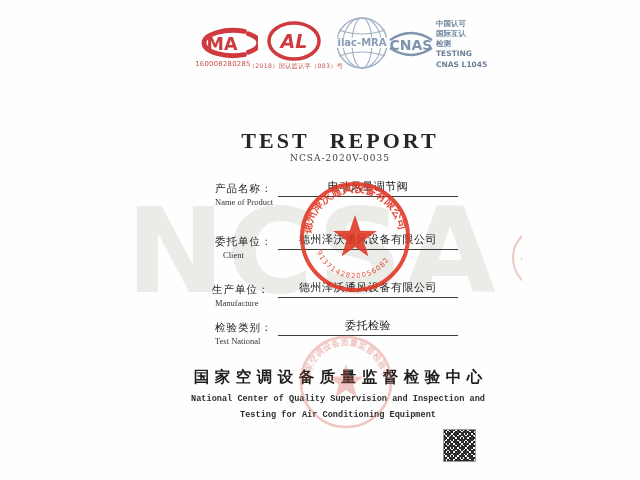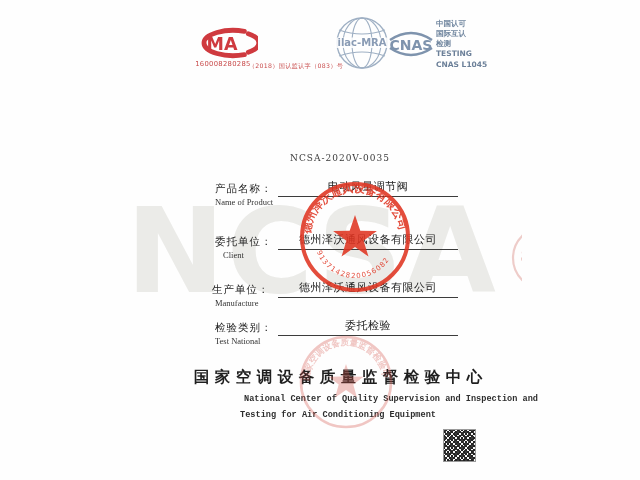--- a/index.html
+++ b/index.html
@@ -71,20 +71,26 @@
 
   <div class="abs" style="left:188px;top:26px;width:70px;height:34px;z-index:1;">
     <svg width="70" height="34" viewBox="0 0 72 34">
       <path d="M58,5 A30,13 0 1 0 58,29" stroke="#cf3a3f" stroke-width="5" fill="none" stroke-linecap="round"></path>
       <path d="M62,7.5 A28,12 0 0 1 62,26.5" stroke="#cf3a3f" stroke-width="5" fill="none" stroke-linecap="round"></path>
       <text x="35" y="24" font-size="18" font-weight="bold" fill="#cf3a3f" text-anchor="middle" font-family="DejaVu Sans, sans-serif">MA</text>
     </svg>
   </div>
   <div class="abs logo-caption" style="left:178px;top:60px;width:90px;">160008280285</div>
 
+  <div class="abs" style="left:266px;top:21px;width:56px;height:40px;z-index:1;">
+    <svg width="56" height="40" viewBox="0 0 56 40">
+      <ellipse cx="28" cy="20" rx="25" ry="18" stroke="#cf3a3f" stroke-width="3.5" fill="none"></ellipse>
+      <text x="28" y="27" font-size="19" font-weight="bold" font-style="italic" fill="#cf3a3f" text-anchor="middle" font-family="DejaVu Sans, sans-serif">AL</text>
+    </svg>
+  </div>
   <div class="abs logo-caption" style="left:244px;top:62px;width:104px;font-size:6.2px;">（2018）国认监认字（083）号</div>
 
   <div class="abs" style="left:334px;top:16px;width:56px;height:54px;z-index:1;">
     <svg width="56" height="54" viewBox="0 0 56 54">
       <circle cx="28" cy="27" r="25" stroke="#9fb0c4" stroke-width="1.4" fill="none"></circle>
       <ellipse cx="28" cy="27" rx="10" ry="25" stroke="#9fb0c4" stroke-width="1.1" fill="none"></ellipse>
       <ellipse cx="28" cy="27" rx="19" ry="25" stroke="#9fb0c4" stroke-width="1.1" fill="none"></ellipse>
       <path d="M5,14 Q28,22 51,14" stroke="#9fb0c4" stroke-width="1.1" fill="none"></path>
       <path d="M5,40 Q28,32 51,40" stroke="#9fb0c4" stroke-width="1.1" fill="none"></path>
       <rect x="1" y="21.5" width="54" height="10.5" fill="#ffffff" opacity="0.85"></rect>
@@ -101,20 +107,21 @@
   </div>
 
   <div class="abs accred-block">
     <div>中国认可</div>
     <div>国际互认</div>
     <div>检测</div>
     <div class="en">TESTING</div>
     <div class="en">CNAS L1045</div>
   </div>
 
+  <div class="abs title-en">TEST REPORT</div>
   <div class="abs report-no">NCSA-2020V-0035</div>
 
   <div>
     <div class="abs f-label" style="left:215px;top:182px;">产品名称：</div>
     <div class="abs f-en" style="left:215px;top:197px;">Name of Product</div>
     <div class="abs f-value" style="left:278px;top:179px;">电动风量调节阀</div>
     <div class="abs f-line" style="left:278px;top:196px;"></div>
   </div>
 
   <div>
@@ -143,21 +150,21 @@
       <circle cx="51" cy="51" r="45" stroke="#d4534a" stroke-width="2.6" fill="none"></circle>
       <path id="cArcTop" d="M14,51 A37,37 0 0 1 88,51" fill="none"></path>
       <text font-size="8.6" fill="#d4534a" font-weight="bold" font-family="DejaVu Sans, sans-serif">
         <textPath href="#cArcTop" startOffset="1">国家空调设备质量监督检验中心</textPath>
       </text>
       <path d="M51,33 L55.2,45.5 L68.5,45.7 L58.3,53.6 L61.9,66.4 L51,59 L40.1,66.4 L43.7,53.6 L33.5,45.7 L46.8,45.5 Z" fill="#d4534a"></path>
     </svg>
   </div>
 
   <div class="abs footer-zh">国家空调设备质量监督检验中心</div>
-  <div class="abs footer-en" style="top:394px;text-align:right;">National Center of Quality Supervision and Inspection and</div>
+  <div class="abs footer-en" style="top:394px;">National Center of Quality Supervision and Inspection and</div>
   <div class="abs footer-en" style="top:410px;">Testing for Air Conditioning Equipment</div>
   <div class="abs qr"></div>
 
   <div class="abs seal" style="left:293px;top:175px;opacity:.88;">
     <svg width="124" height="124" viewBox="0 0 124 124">
       <circle cx="62" cy="62" r="53" stroke="#e03522" stroke-width="4" fill="none"></circle>
       <path id="sealArcTop" d="M17,62 A45,45 0 0 1 107,62" fill="none"></path>
       <text font-size="11" fill="#e03522" font-weight="bold" font-family="DejaVu Sans, sans-serif">
         <textPath href="#sealArcTop" startOffset="3">德州泽沃通风设备有限公司</textPath>
       </text>

